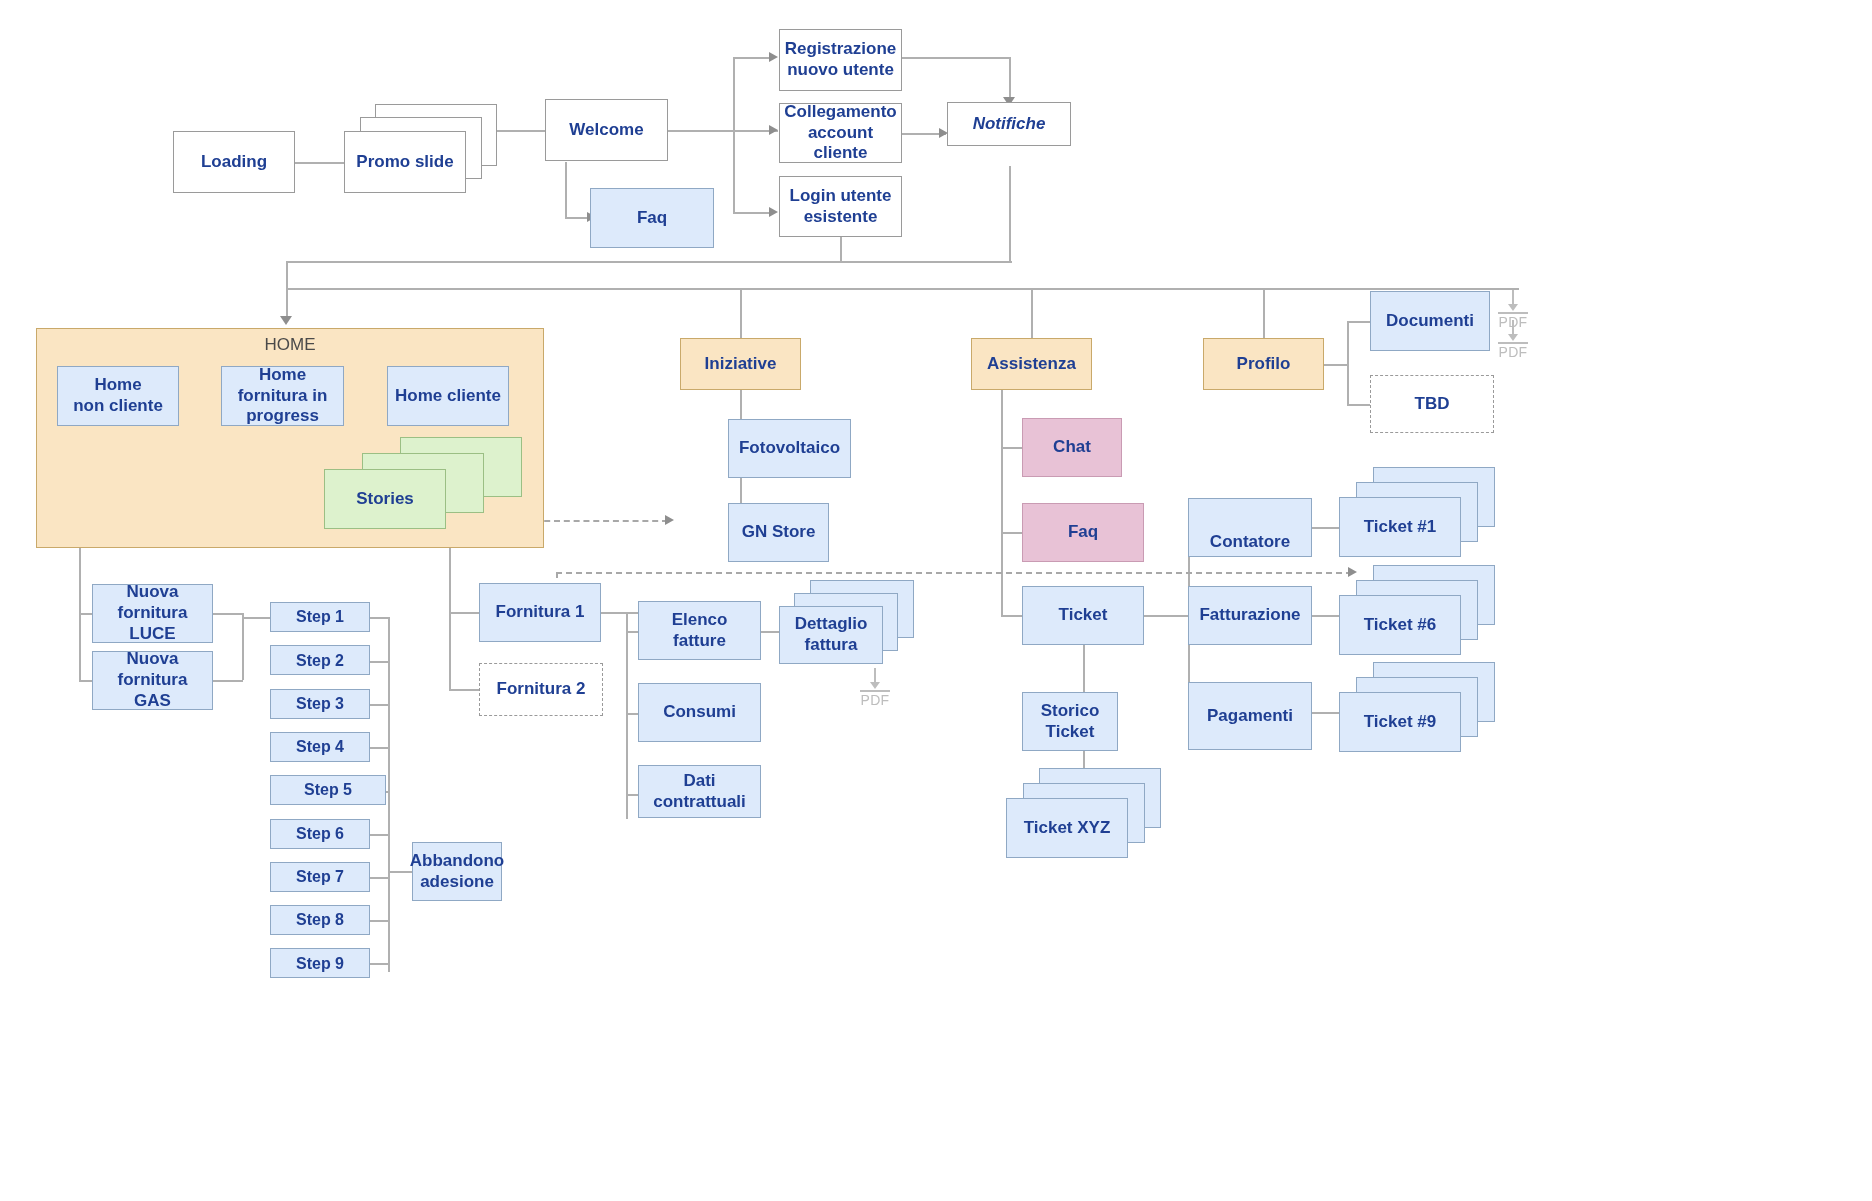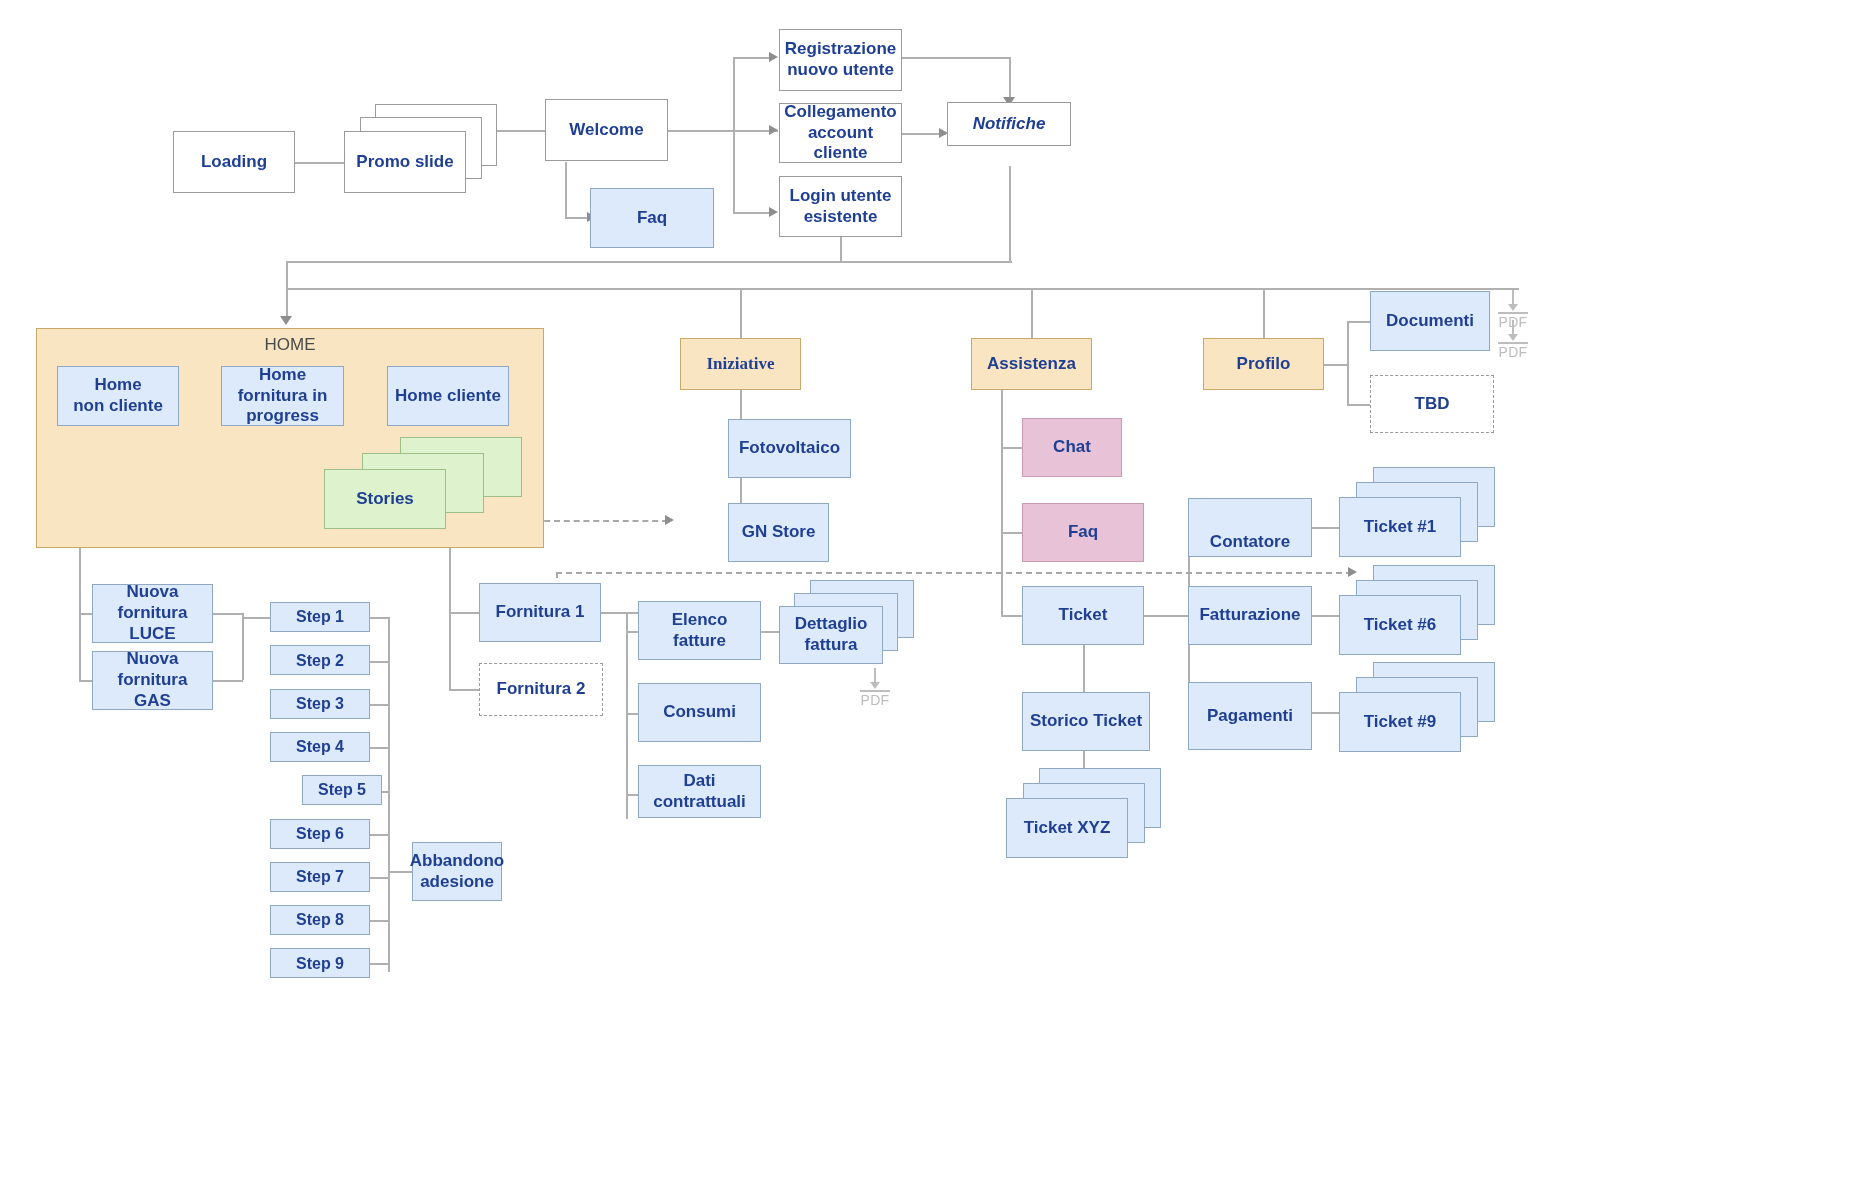--- a/index.html
+++ b/index.html
@@ -174,21 +174,21 @@
 
   <div class="stack-l s-green" style="left:400px;top:437px;width:122px;height:60px;"></div>
   <div class="stack-l s-green" style="left:362px;top:453px;width:122px;height:60px;"></div>
   <div class="node n-green" style="left:324px;top:469px;width:122px;height:60px;">
     <span>Stories</span>
   </div>
 
   <div class="dash-h" style="left:446px;top:520px;width:222px;"></div>
   <div class="arrow ar-r" style="left:665px;top:515px;"></div>
 
-  <div class="node n-orange" style="left:680px;top:338px;width:121px;height:52px;font-family:Liberation Serif, serif;">
+  <div class="node n-orange" style="left:680px;top:338px;width:121px;height:52px;">
     <span>Iniziative</span>
   </div>
   <div class="ln lv" style="left:740px;top:390px;height:153px;"></div>
   <div class="ln lh" style="left:740px;top:448px;width:27px;"></div>
   <div class="ln lh" style="left:740px;top:532px;width:27px;"></div>
 
   <div class="node n-blue" style="left:728px;top:419px;width:123px;height:59px;">
     <span>Fotovoltaico</span>
   </div>
   <div class="node n-blue" style="left:728px;top:503px;width:101px;height:59px;">
@@ -207,21 +207,21 @@
     <span>Chat</span>
   </div>
   <div class="node n-pink" style="left:1022px;top:503px;width:122px;height:59px;">
     <span>Faq</span>
   </div>
   <div class="node n-blue" style="left:1022px;top:586px;width:122px;height:59px;">
     <span>Ticket</span>
   </div>
 
   <div class="ln lv" style="left:1083px;top:645px;height:47px;"></div>
-  <div class="node n-blue" style="left:1022px;top:692px;width:128px;height:59px;">
+  <div class="node n-blue" style="left:1022px;top:692px;width:96px;height:59px;">
     <span>Storico Ticket</span>
   </div>
 
   <div class="ln lv" style="left:1083px;top:751px;height:47px;"></div>
   <div class="stack-l s-blue" style="left:1039px;top:768px;width:122px;height:60px;"></div>
   <div class="stack-l s-blue" style="left:1023px;top:783px;width:122px;height:60px;"></div>
   <div class="node n-blue" style="left:1006px;top:798px;width:122px;height:60px;">
     <span>Ticket XYZ</span>
   </div>
 
@@ -322,21 +322,21 @@
       </div>
       <div class="node n-blue" style="left: 270px; top: 645.3px; width: 100px; height: 30px; font-size: 16px;">
         <span>Step 2</span>
       </div>
       <div class="node n-blue" style="left: 270px; top: 688.6px; width: 100px; height: 30px; font-size: 16px;">
         <span>Step 3</span>
       </div>
       <div class="node n-blue" style="left: 270px; top: 731.9px; width: 100px; height: 30px; font-size: 16px;">
         <span>Step 4</span>
       </div>
-      <div class="node n-blue" style="left: 270px; top: 775.2px; width: 80px; height: 30px; font-size: 16px; margin-left: 32px;">
+      <div class="node n-blue" style="left: 270px; top: 775.2px; width: 116px; height: 30px; font-size: 16px;">
         <span>Step 5</span>
       </div>
       <div class="node n-blue" style="left: 270px; top: 818.5px; width: 100px; height: 30px; font-size: 16px;">
         <span>Step 6</span>
       </div>
       <div class="node n-blue" style="left: 270px; top: 861.8px; width: 100px; height: 30px; font-size: 16px;">
         <span>Step 7</span>
       </div>
       <div class="node n-blue" style="left: 270px; top: 905.1px; width: 100px; height: 30px; font-size: 16px;">
         <span>Step 8</span>

